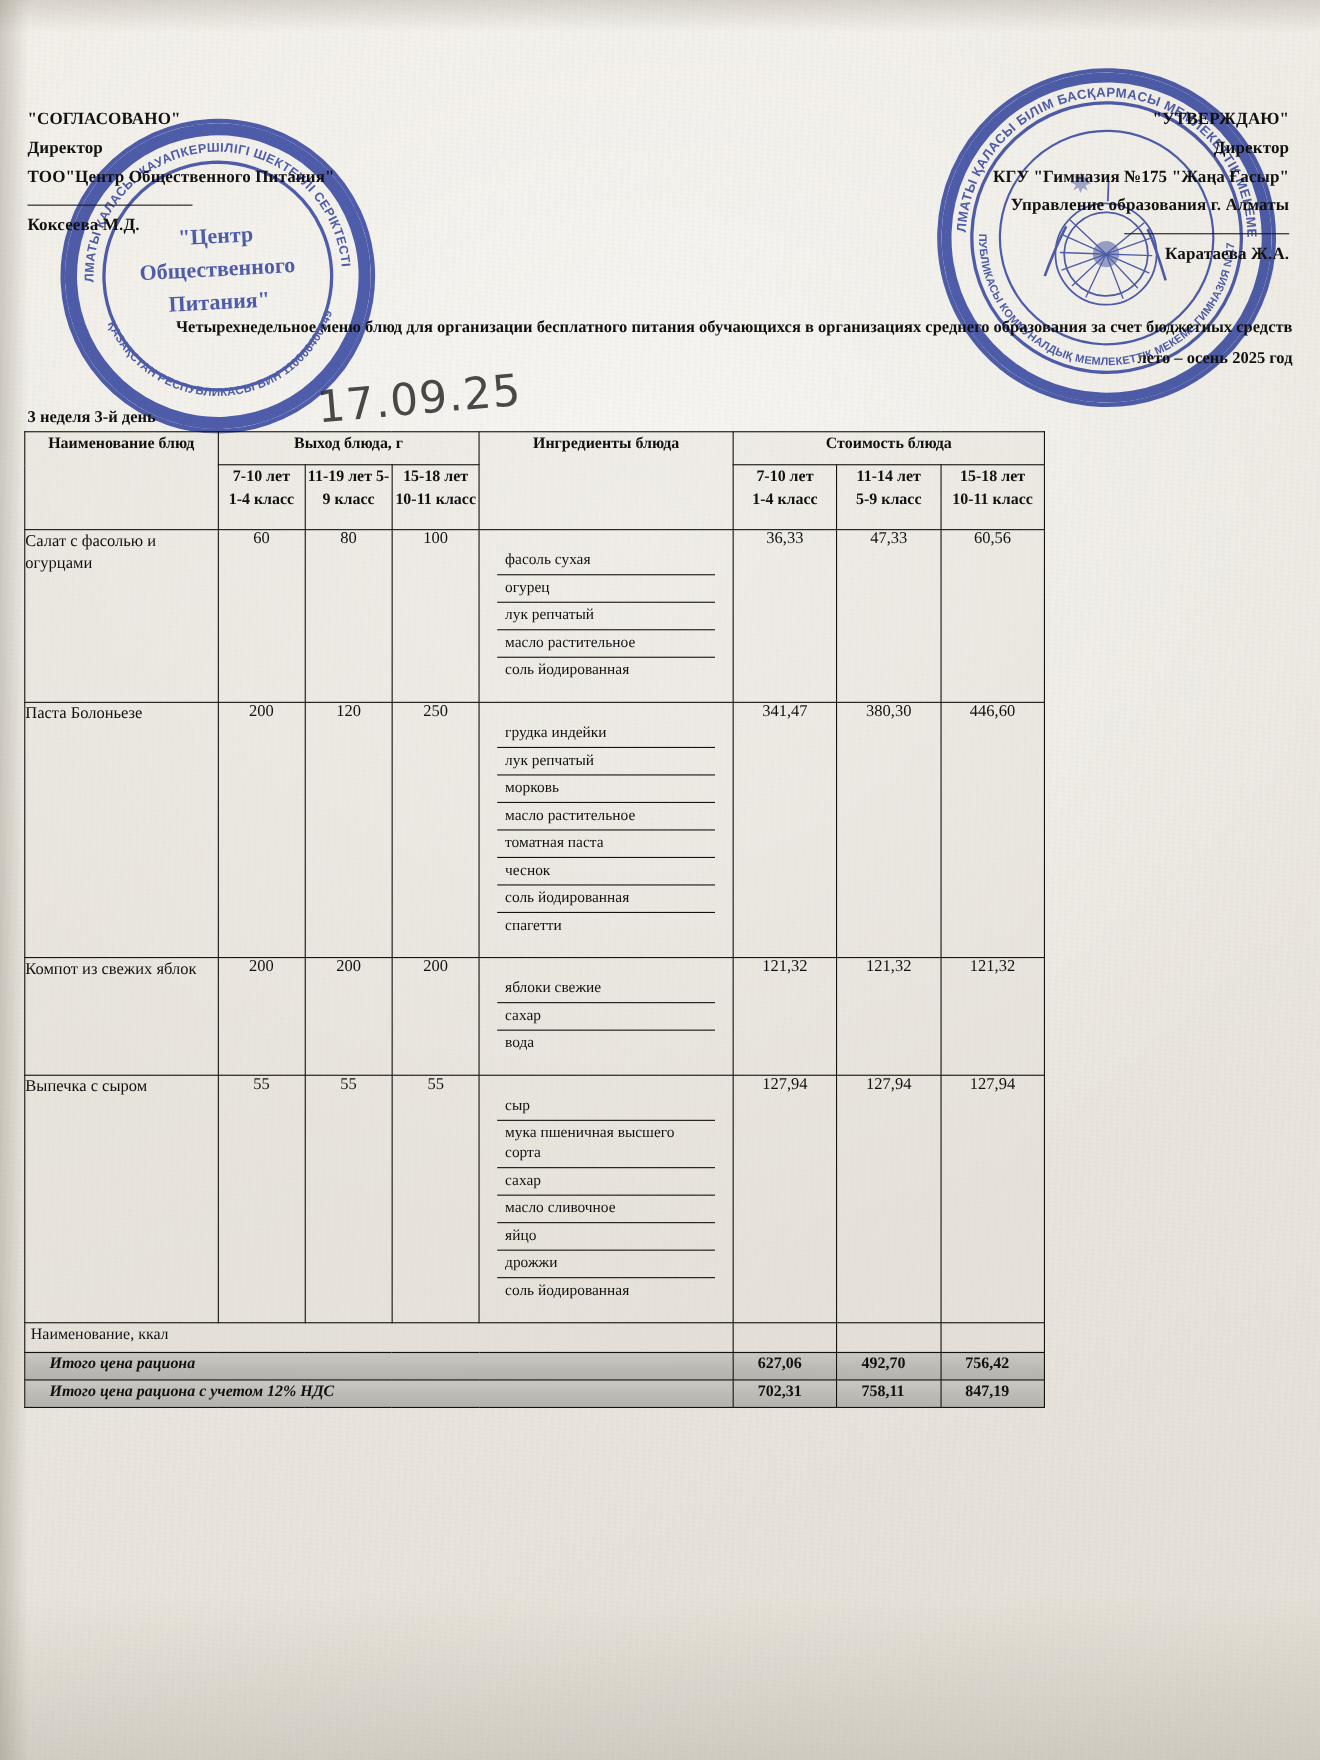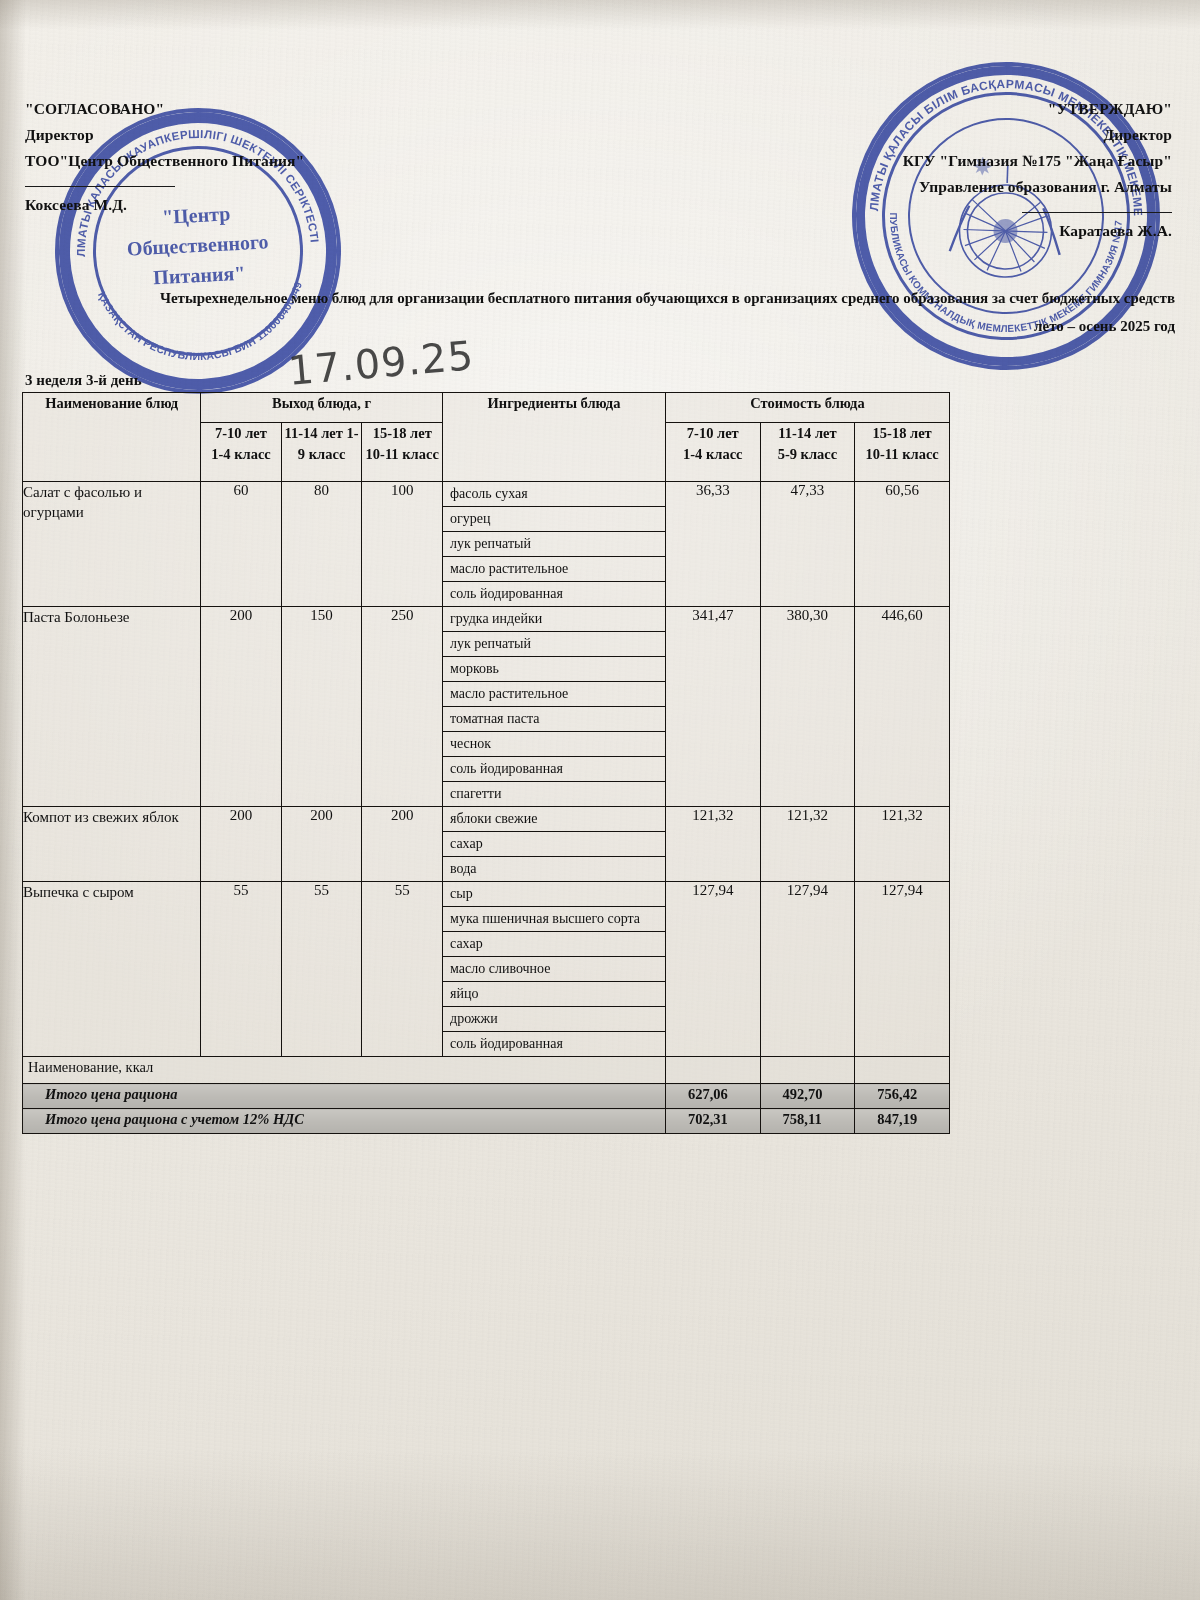--- a/index.html
+++ b/index.html
@@ -216,21 +216,21 @@
   }
   td.price {
     text-align: center;
     font-size: 15px;
     padding: 6px 8px;
     margin-top: 32px;
   }
   td.ingr-cell { padding: 0; }
   ul.ingr {
     list-style: none;
-    margin: 0;
+    margin: 16px;
     padding: 0;
   }
   ul.ingr li {
     font-size: 14px;
     line-height: 18px;
     padding: 3px 5px 3px 7px;
     border-bottom: 1.4px solid #15120f;
     text-align: left;
   }
   ul.ingr li:last-child { border-bottom: none; }
@@ -363,21 +363,21 @@
         <th class="h" colspan="3">Выход блюда, г</th>
         <th class="h" rowspan="2">Ингредиенты блюда</th>
         <th class="h" colspan="3">Стоимость блюда</th>
       </tr>
       <tr>
         <th class="h">
           <div>7-10 лет</div>
           <div>1-4 класс</div>
         </th>
         <th class="h">
-          <div>11-14 лет        1-</div>
+          <div>11-19 лет        5-</div>
           <div>9 класс</div>
         </th>
         <th class="h">
           <div>15-18 лет</div>
           <div>10-11 класс</div>
         </th>
         <th class="h">
           <div>7-10 лет</div>
           <div>1-4 класс</div>
         </th>
@@ -406,21 +406,21 @@
               <li>соль йодированная</li>
             </ul>
           </td>
           <td class="price">36,33</td>
           <td class="price">47,33</td>
           <td class="price">60,56</td>
         </tr>
         <tr>
           <td class="dish">Паста Болоньезе</td>
           <td class="num">200</td>
-          <td class="num">150</td>
+          <td class="num">120</td>
           <td class="num">250</td>
           <td class="ingr-cell">
             <ul class="ingr">
               <li>грудка индейки</li>
               <li>лук репчатый</li>
               <li>морковь</li>
               <li>масло растительное</li>
               <li>томатная паста</li>
               <li>чеснок</li>
               <li>соль йодированная</li>

